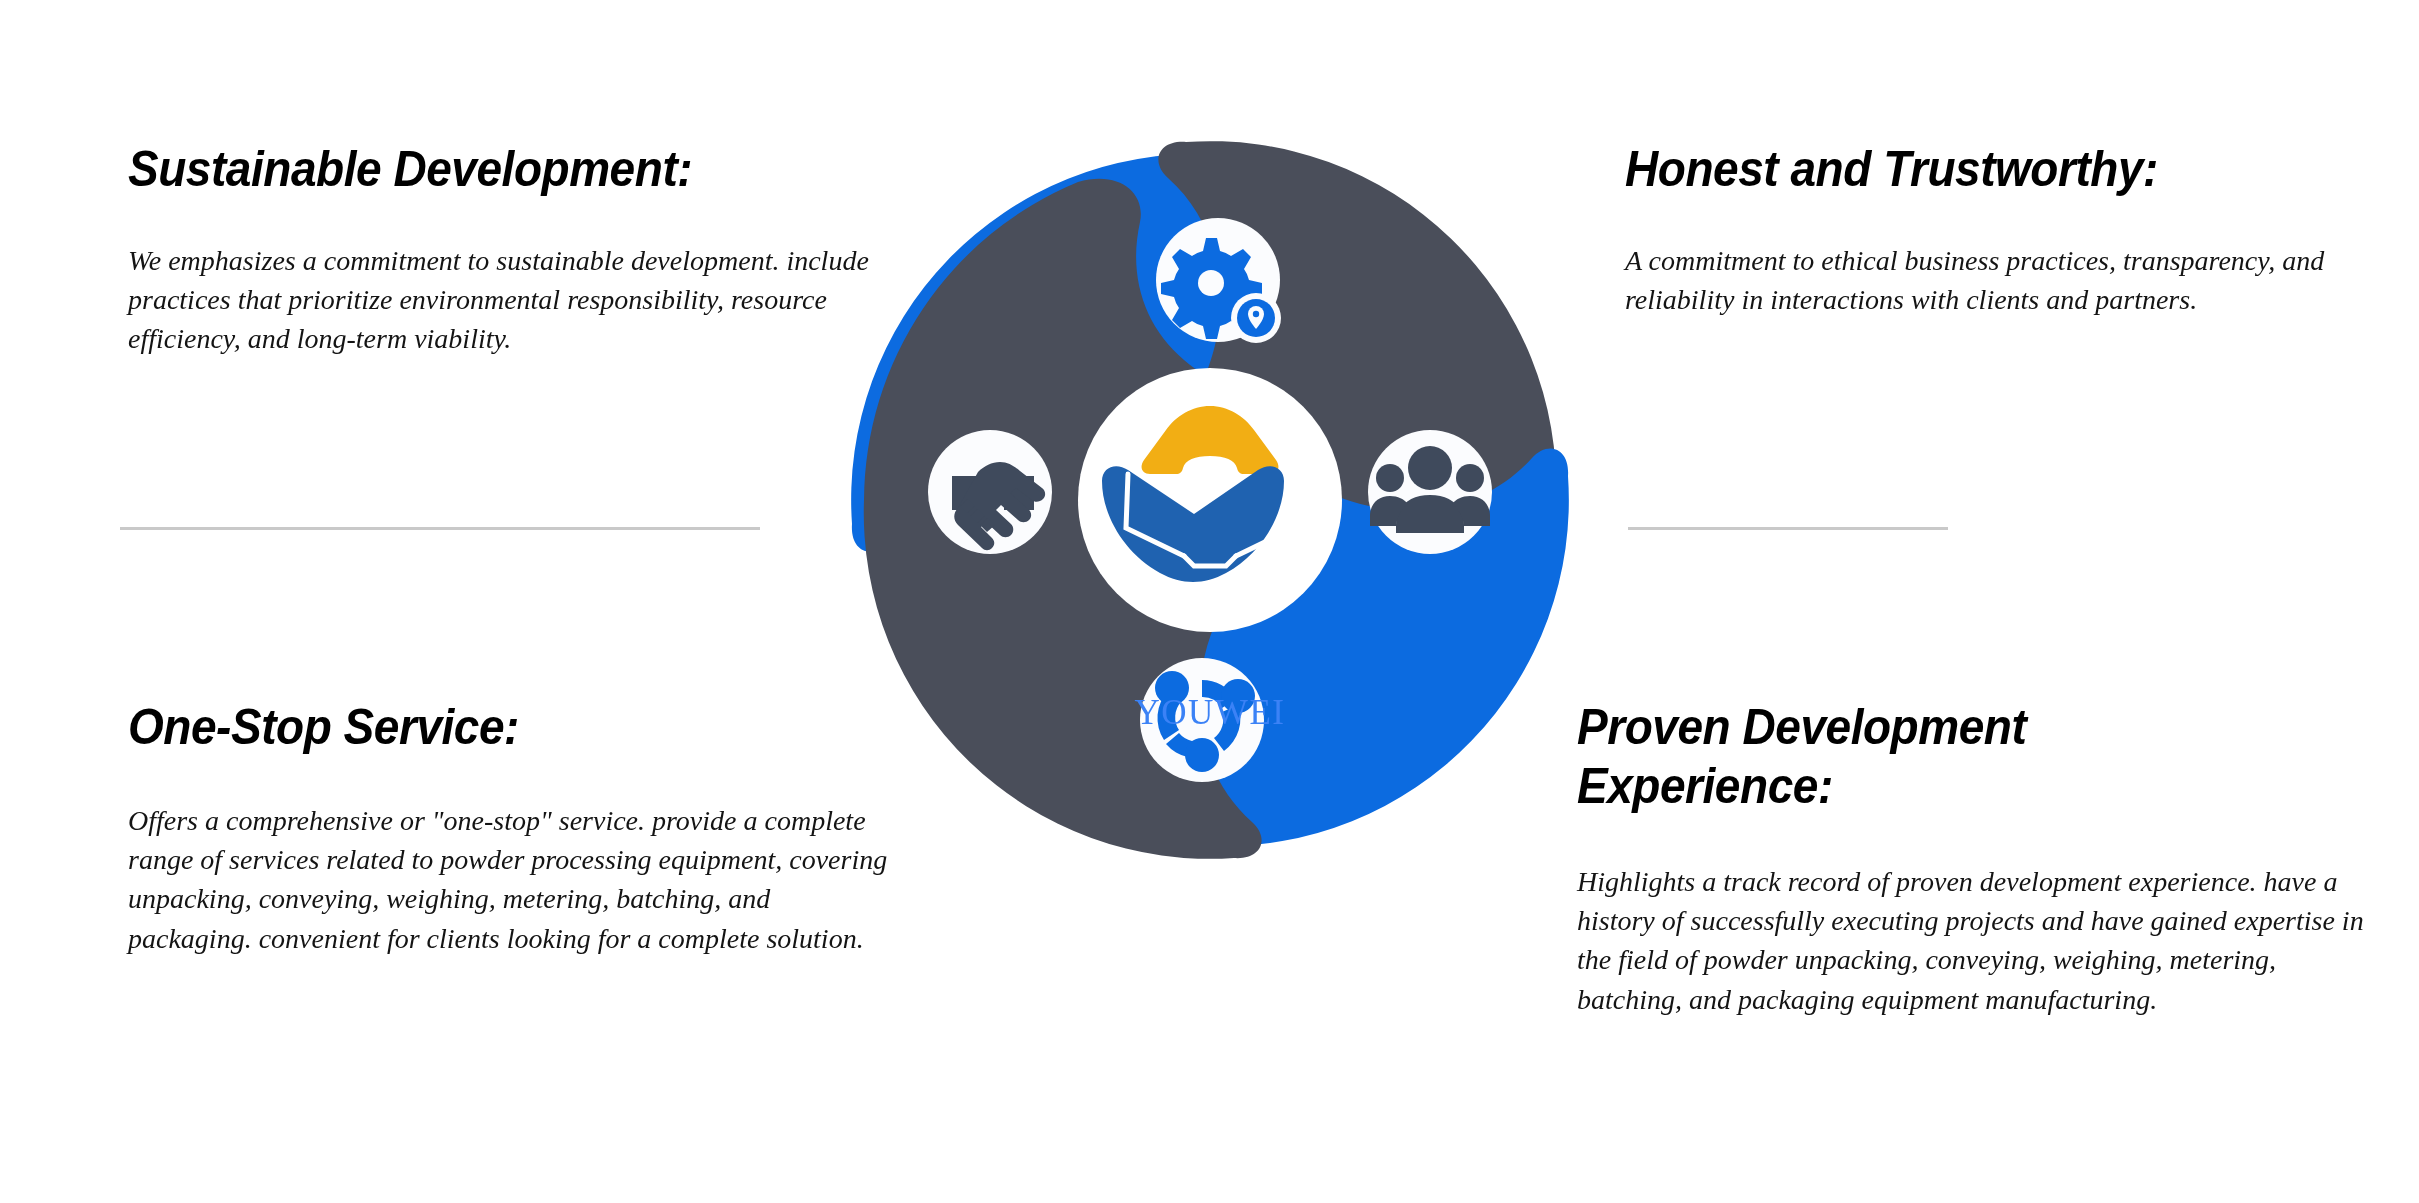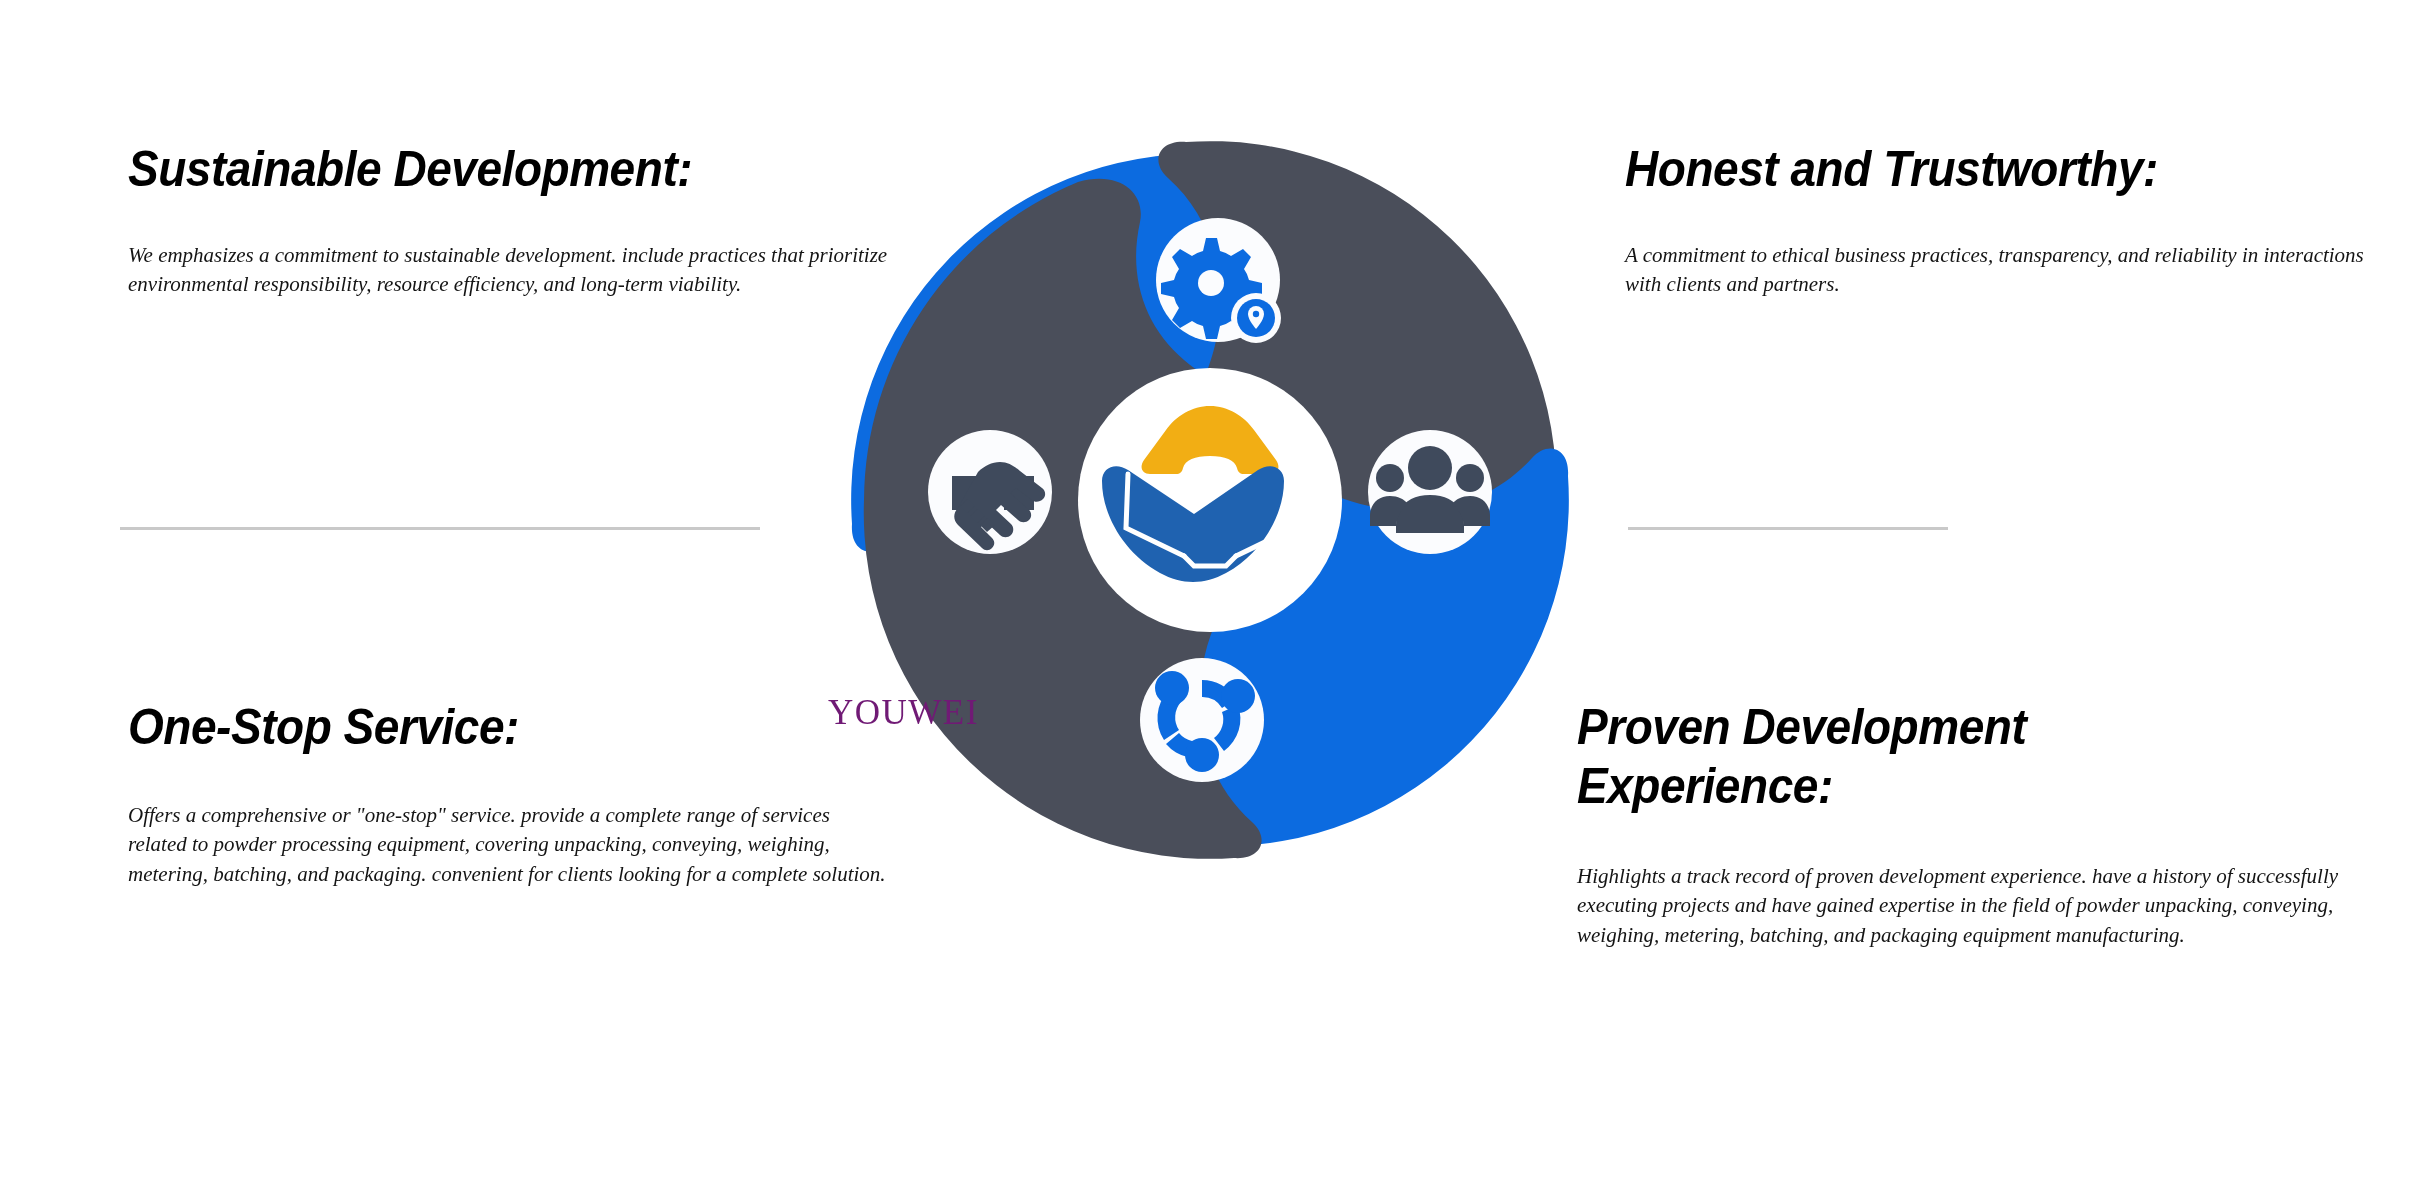--- a/index.html
+++ b/index.html
@@ -34,21 +34,21 @@
     line-height: 1.18;
     letter-spacing: -0.5px;
     color: #000000;
     transform: scaleX(0.92);
     transform-origin: left center;
     margin: 0;
     white-space: pre-line;
   }
   .block .body {
     font-family: "Liberation Serif", serif;
-    font-size: 21px;
+    font-size: 28px;
     line-height: 1.40;
     color: #141414;
     margin: 0;
     white-space: pre-line;
   }
 
   .block-tl { left: 128px; top: 140px; width: 760px; }
   .block-tl .body { margin-top: 42px; }
 
   .block-tr { left: 1625px; top: 140px; width: 760px; }
@@ -77,24 +77,25 @@
     width: 764px;
     height: 764px;
   }
   .diagram svg { display: block; width: 100%; height: 100%; }
 
   .wordmark {
     position: absolute;
     left: 0;
     top: 575px;
     width: 764px;
+    text-align: center;
     font-family: "Liberation Serif", serif;
     font-size: 35px;
     letter-spacing: 1.5px;
-    color: #701a75;
+    color: #3b82f6;
   }
 </style>
 </head>
 <body>
 
 <div class="canvas">
 
   <div class="block block-tl">
     <h2 class="heading">Sustainable Development:</h2>
     <p class="body">We emphasizes a commitment to sustainable development.  include practices that prioritize environmental responsibility, resource efficiency, and long-term viability.</p>

